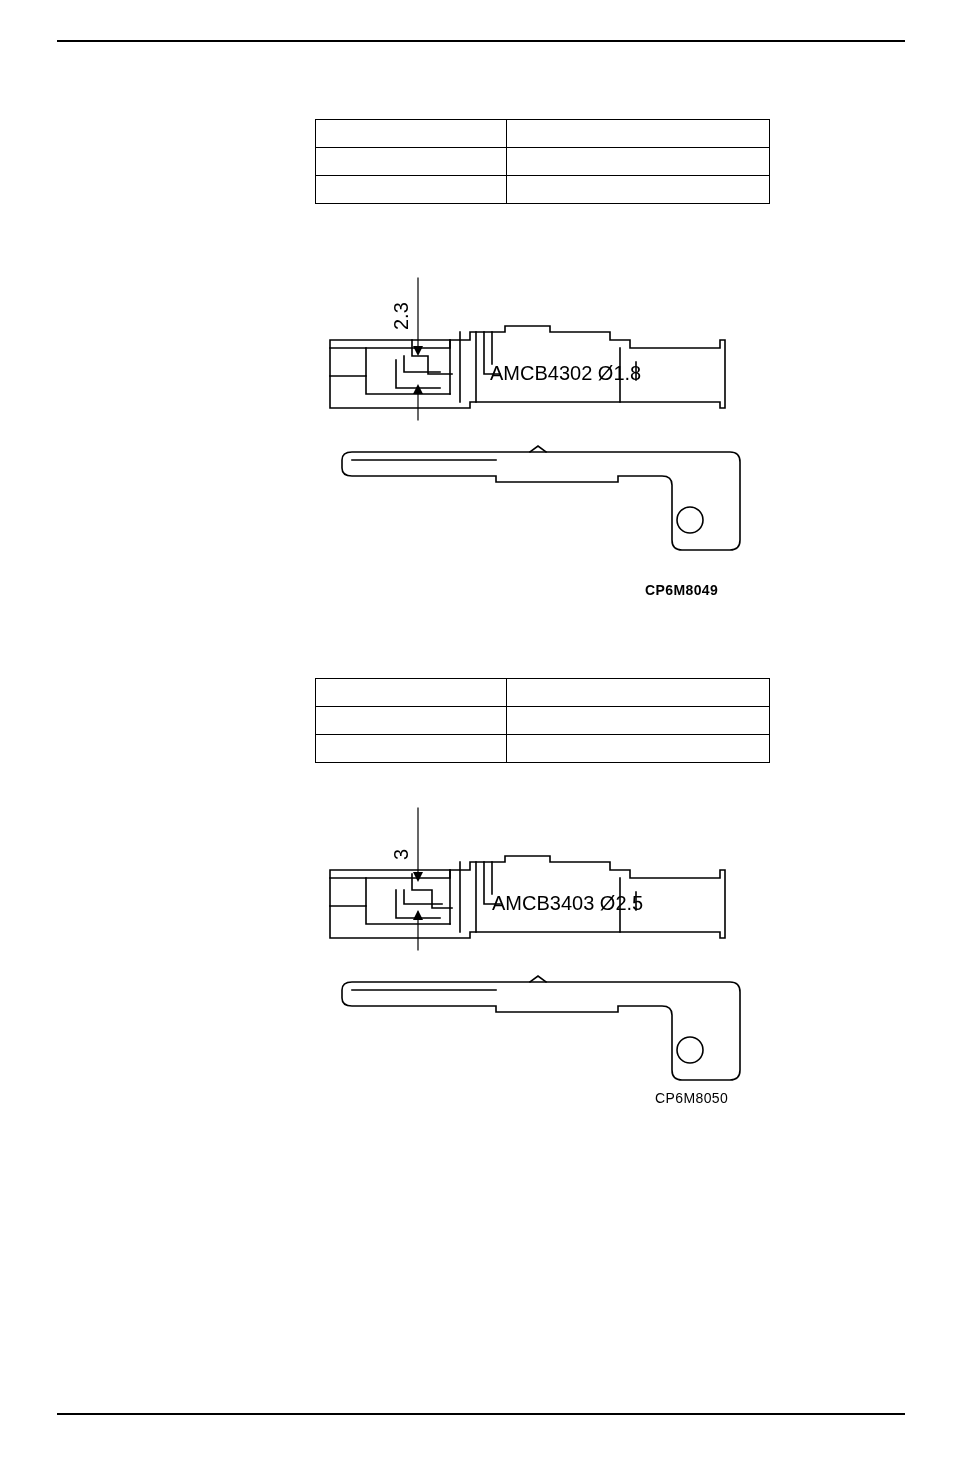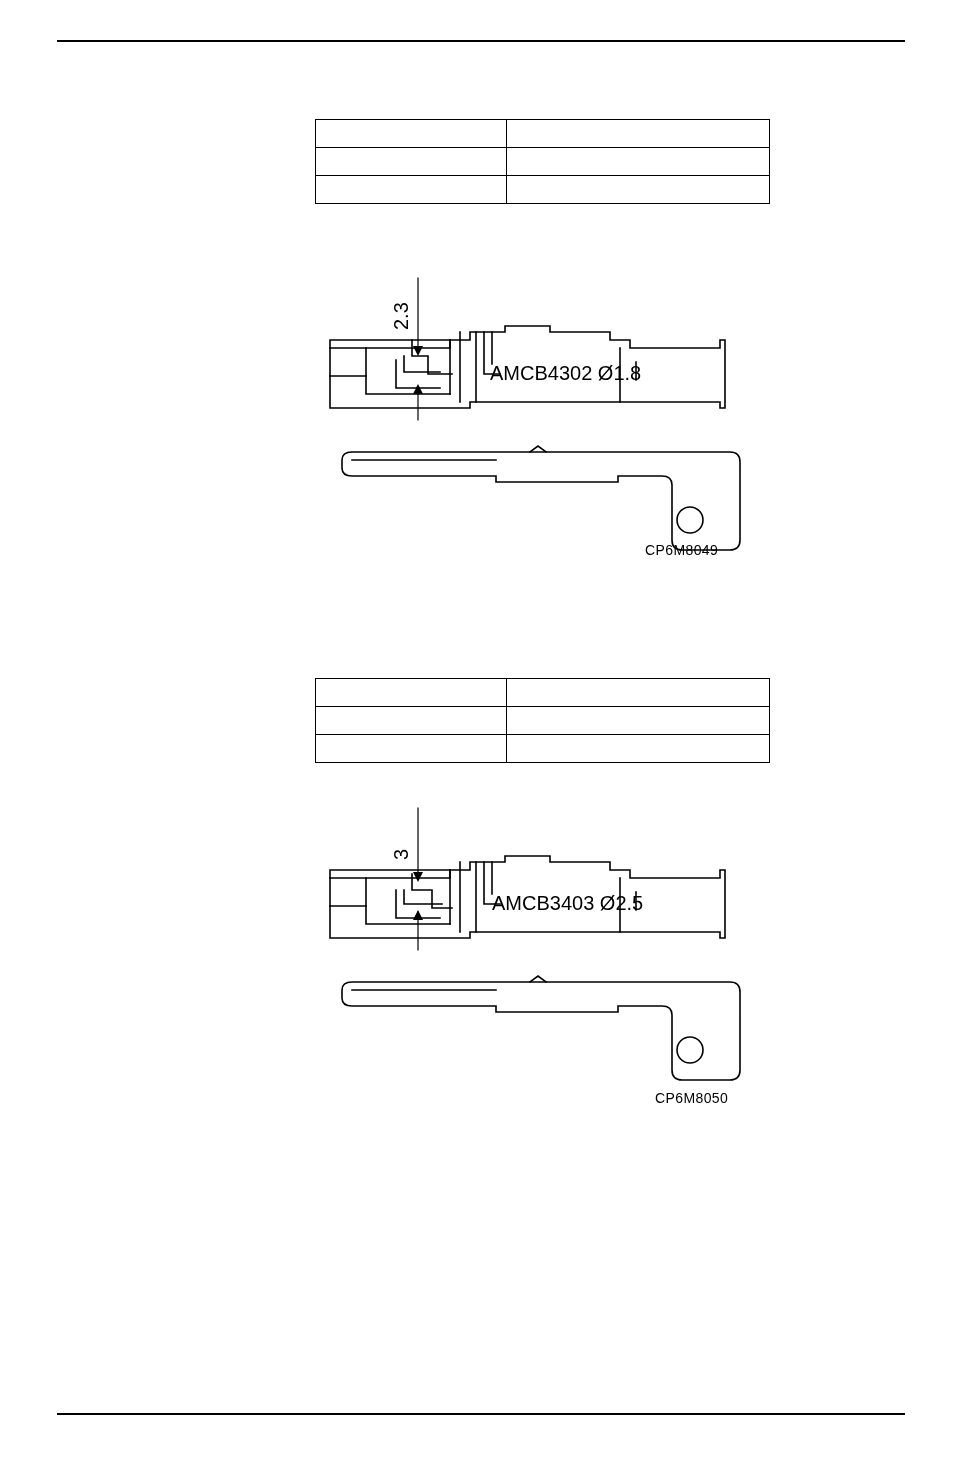--- a/index.html
+++ b/index.html
@@ -57,21 +57,21 @@
   #drawing-1 { left: 300px; top: 270px; }
   #drawing-2 { left: 300px; top: 800px; }
 
   .fig-caption {
     position: absolute;
     font-family: "Liberation Sans", sans-serif;
     font-size: 14px;
     letter-spacing: 0.4px;
     white-space: nowrap;
   }
-  #caption-1 { left: 645px; top: 542px; }
+  #caption-1 { left: 645px; top: 582px; font-weight: bold; }
   #caption-2 { left: 655px; top: 1090px; text-align: right; }
 </style>
 </head>
 <body>
 
 <div class="page">
 
   <div class="rule top"></div>
   <div class="rule bottom"></div>
 

